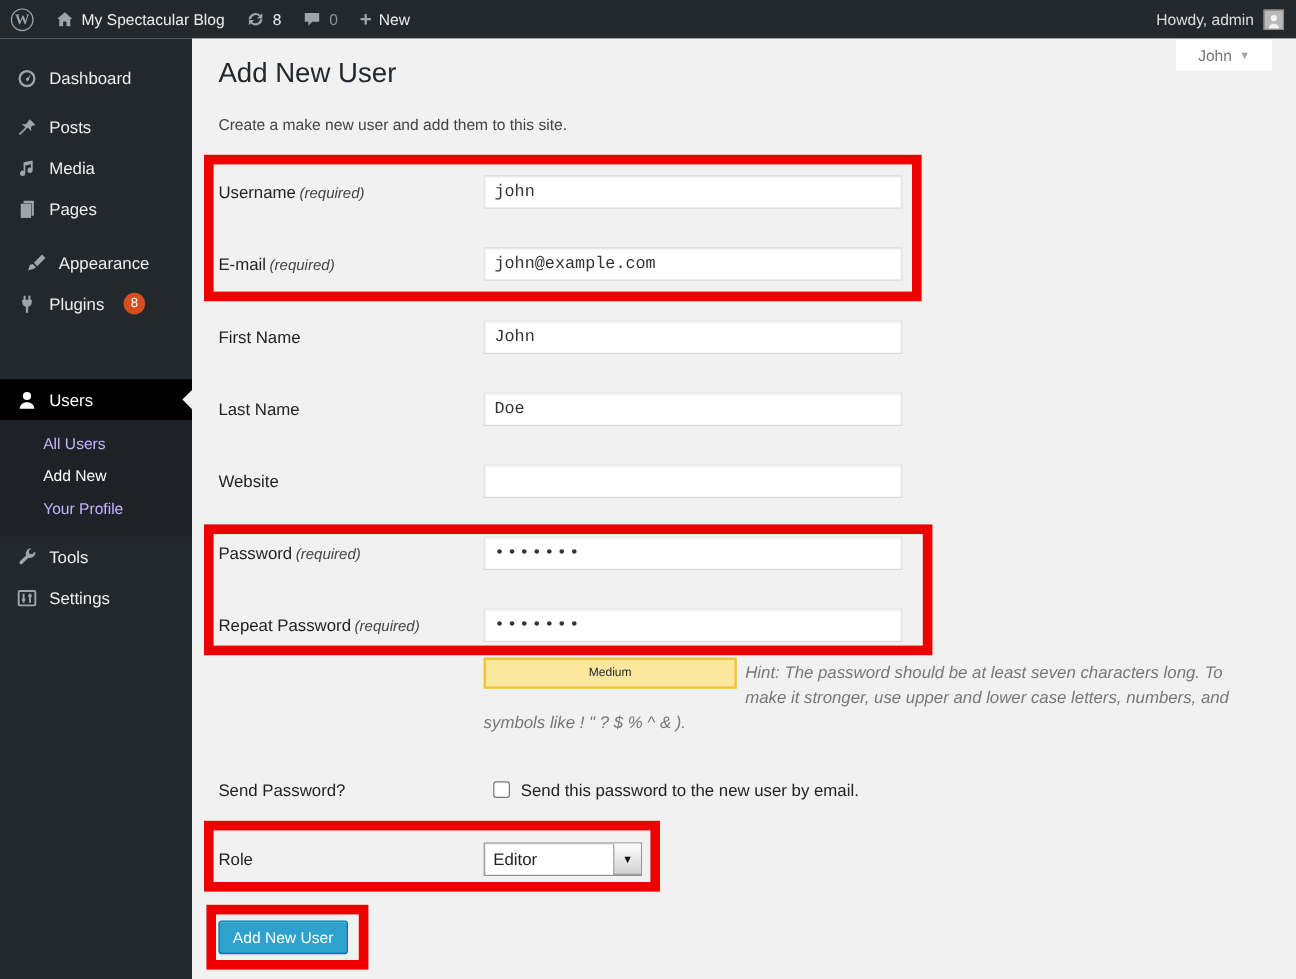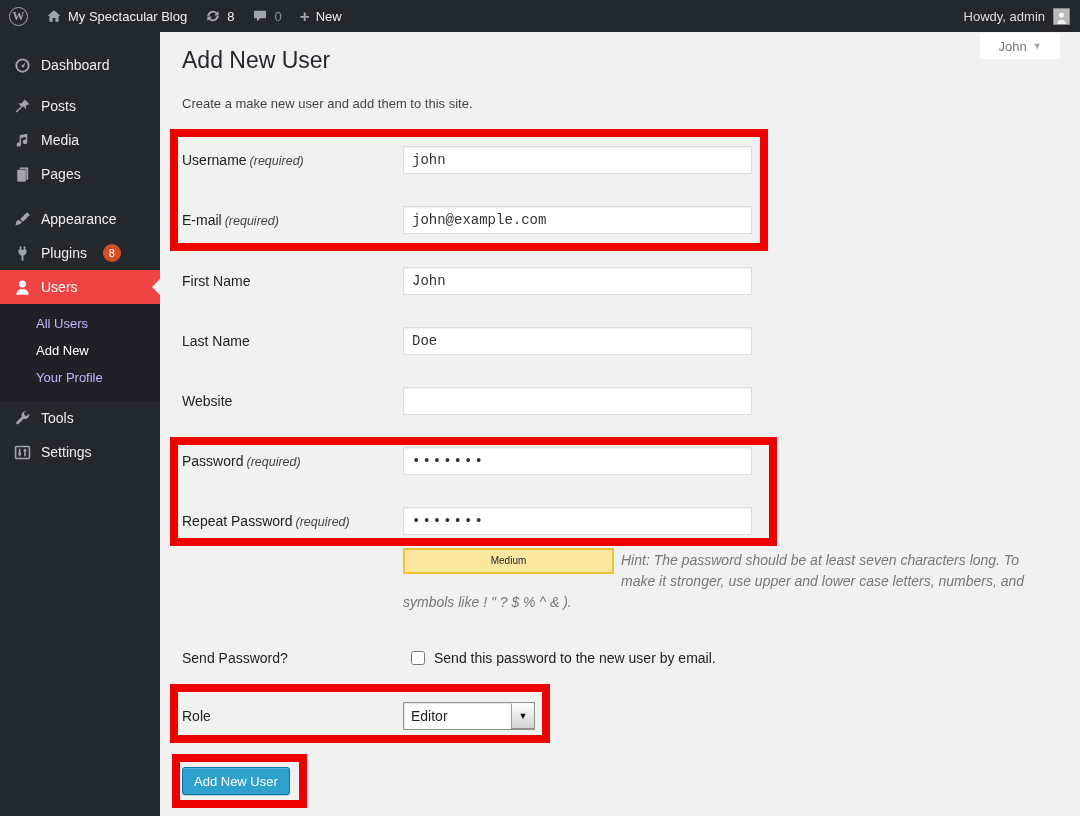--- a/index.html
+++ b/index.html
@@ -33,27 +33,27 @@
   }
   .avatar svg { width:13px; height:13px; fill:#f3f3f3; }
 
   
   #sidebar {
     position:absolute; top:32px; left:0; width:160px; bottom:0;
     background:#23282d; color:#eee; font-size:14px; padding-top:16px;
   }
   .menu-item { display:flex; align-items:center; height:34px; padding-left:13px; gap:9px; cursor:pointer; color:#eee; }
   .menu-item svg { width:19px; height:19px; fill:#a0a5aa; color:#a0a5aa; flex:none; }
-  .menu-item.active { background:#ef4444; color:#fff; position:relative; }
+  .menu-item.active { background:#000000; color:#fff; position:relative;margin-top:46px; }
   .menu-item.active svg { fill:#fff; color:#fff; }
   .menu-item.active::after {
     content:""; position:absolute; right:0; top:50%; margin-top:-8px;
     border:8px solid transparent; border-right-color:#f1f1f1;
   }
-  .sep-a { margin-top:7px; } .sep-b { margin-top:11px; }
+  .sep-a { margin-top:7px; } .sep-b { margin-top:11px;margin-left:8px; }
   .badge {
     background:#d54e21; color:#fff; border-radius:50%; min-width:18px; height:18px;
     line-height:18px; text-align:center; font-size:11px; display:inline-block; margin-left:7px;
   }
   .submenu { background:rgba(0,0,0,0.13); padding:6px 0 10px; }
   .submenu-item { height:27px; line-height:27px; padding-left:36px; color:#c4b5fd; font-size:13px; cursor:pointer; }
   .submenu-item.current { color:#fff; }
   .menu-item.dim { color:#a0a5aa; }
 
   

